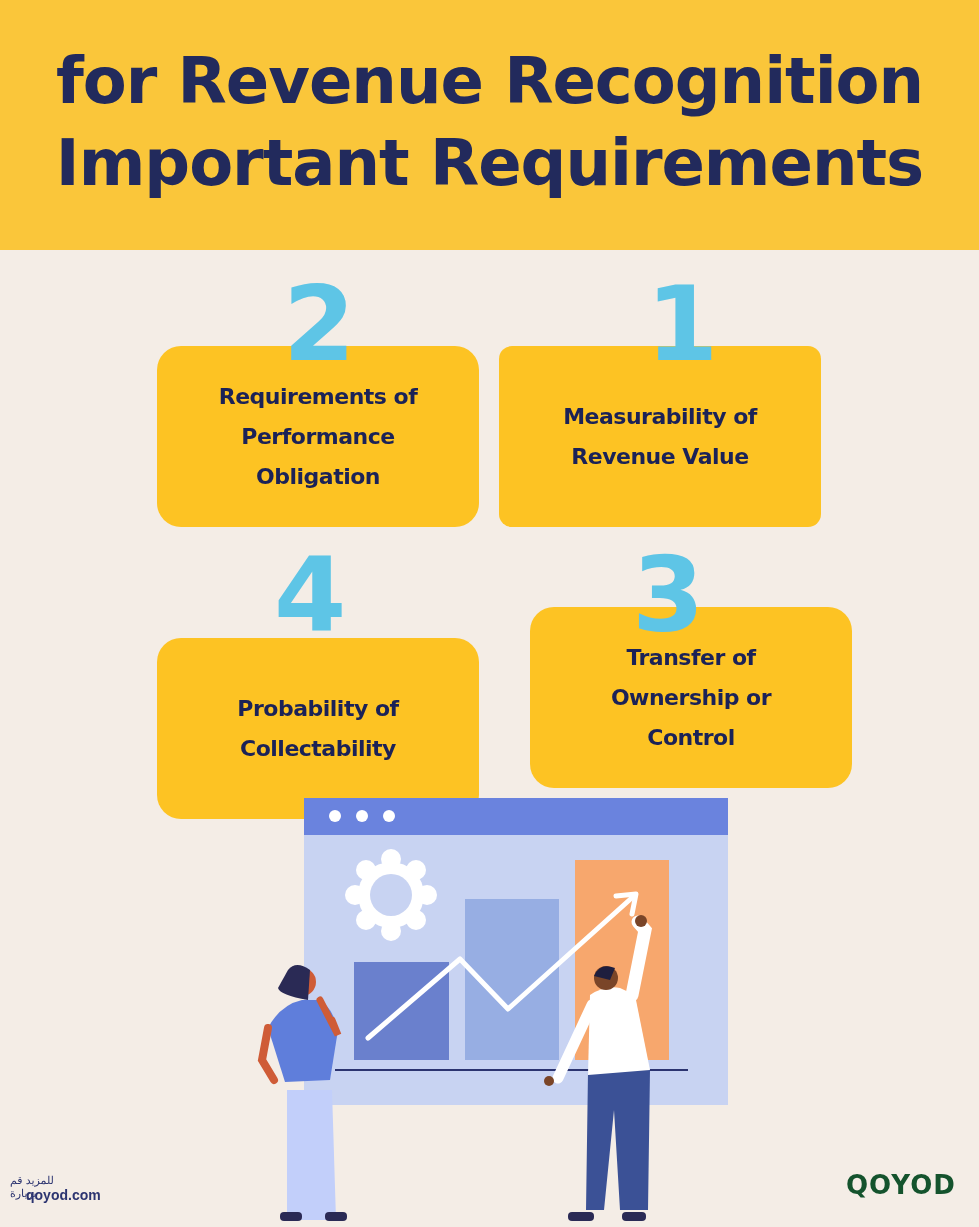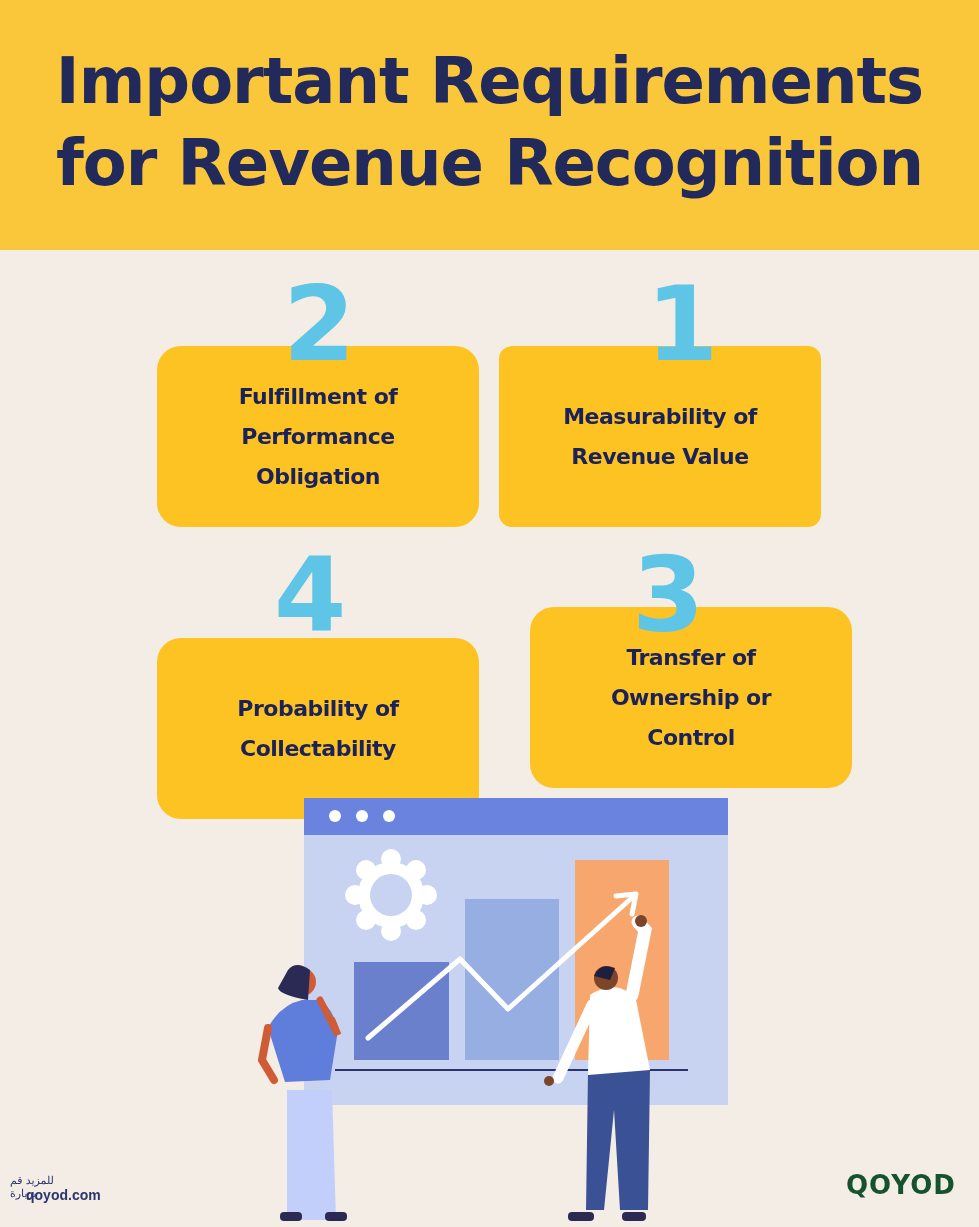--- a/index.html
+++ b/index.html
@@ -12,27 +12,27 @@
   .footer-ar { position: absolute; left: 10px; top: 1174px; font-size: 11px; color: #2c3470; direction: rtl; width: 66px; text-align: left; }
   .footer-url { position: absolute; left: 26px; top: 1187px; font-size: 14px; color: #2c3470; font-weight: bold; }
   .logo { position: absolute; left: 846px; top: 1170px; font-family: "DejaVu Sans", sans-serif; font-weight: bold; font-size: 26px; color: #14532d; letter-spacing: 1px; }
   .illus { position: absolute; left: 240px; top: 790px; }
 </style>
 </head>
 <body>
 
 <div class="header"></div>
 <div class="title">
+  <div>for Revenue Recognition</div>
   <div>Important Requirements</div>
-  <div>for Revenue Recognition</div>
 </div>
 
 <div class="num" style="left:283px; top:272px;">2</div>
 <div class="card" style="left:157px; top:346px;">
-  <div class="card-text">Fulfillment of Performance Obligation</div>
+  <div class="card-text">Requirements of Performance Obligation</div>
 </div>
 
 <div class="num" style="left:646px; top:272px;">1</div>
 <div class="card" style="left:499px; top:346px;border-radius:13px;">
   <div class="card-text" style="width:220px;">Measurability of Revenue Value</div>
 </div>
 
 <div class="num" style="left:274px; top:543px;">4</div>
 <div class="card" style="left:157px; top:638px;">
   <div class="card-text" style="width:200px;">Probability of Collectability</div>

